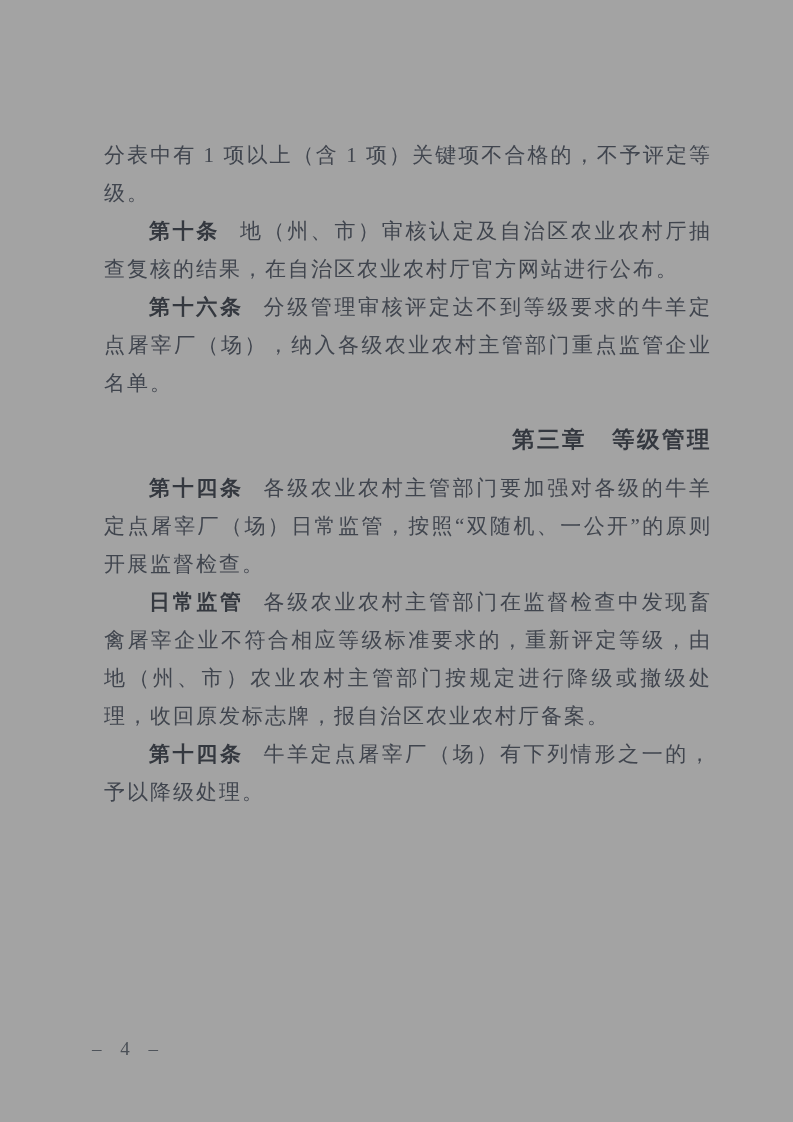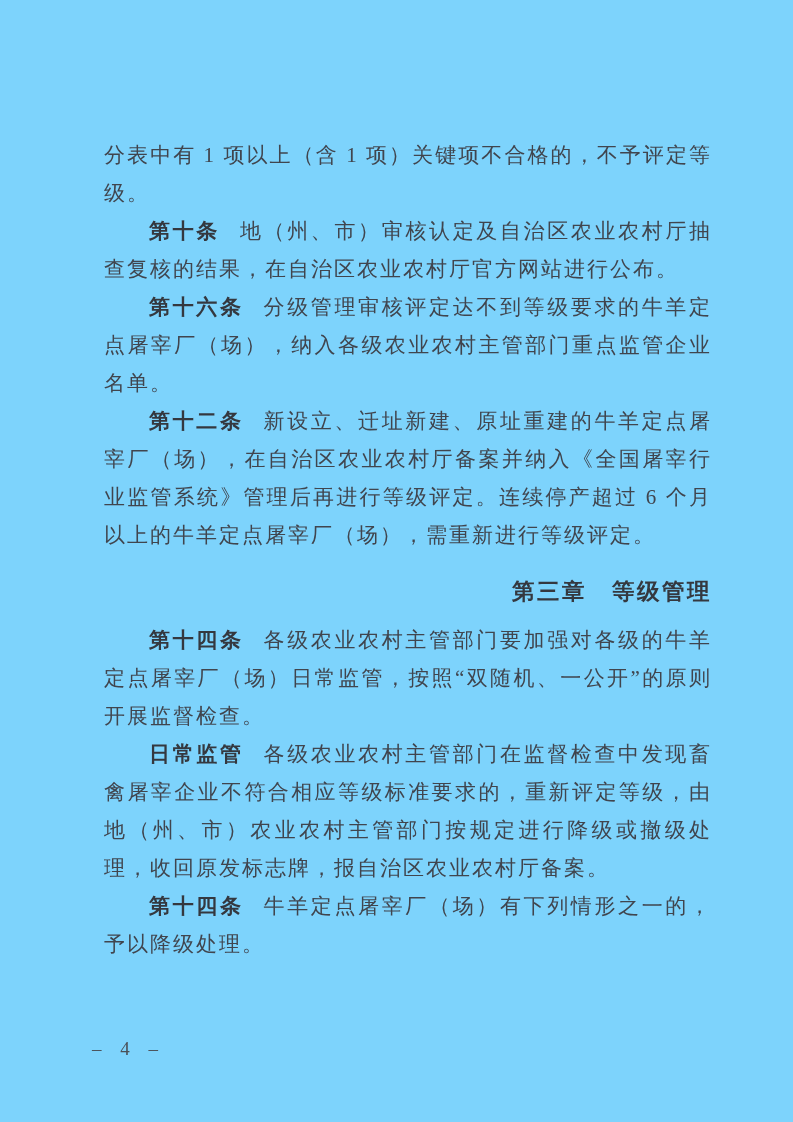--- a/index.html
+++ b/index.html
@@ -4,21 +4,21 @@
 <style>
   html, body {
     margin: 0;
     padding: 0;
     background: #ffffff;
   }
   .page {
     position: relative;
     width: 793px;
     height: 1122px;
-    background: #7dd3fc;
+    background: #a3a3a3;
     overflow: hidden;
     font-family: "Liberation Serif", "DejaVu Serif", serif;
     color: #40454e;
   }
   .content {
     position: absolute;
     left: 104px;
     top: 136px;
     width: 608px;
   }
@@ -71,23 +71,20 @@
     </p>
 
     <p class="para article">
       <span class="article-label">第十条</span><span>地（州、市）审核认定及自治区农业农村厅抽查复核的结果，在自治区农业农村厅官方网站进行公布。</span>
     </p>
 
     <p class="para article">
       <span class="article-label">第十六条</span><span>分级管理审核评定达不到等级要求的牛羊定点屠宰厂（场），纳入各级农业农村主管部门重点监管企业名单。</span>
     </p>
 
-    <p class="para article">
-      <span class="article-label">第十二条</span><span>新设立、迁址新建、原址重建的牛羊定点屠宰厂（场），在自治区农业农村厅备案并纳入《全国屠宰行业监管系统》管理后再进行等级评定。连续停产超过 6 个月以上的牛羊定点屠宰厂（场），需重新进行等级评定。</span>
-    </p>
 
 
     <p class="para chapter-heading">第三章　等级管理</p>
 
     <p class="para article">
       <span class="article-label">第十四条</span><span>各级农业农村主管部门要加强对各级的牛羊定点屠宰厂（场）日常监管，按照“双随机、一公开”的原则开展监督检查。</span>
     </p>
 
     <p class="para article">
       <span class="article-label">日常监管</span><span>各级农业农村主管部门在监督检查中发现畜禽屠宰企业不符合相应等级标准要求的，重新评定等级，由地（州、市）农业农村主管部门按规定进行降级或撤级处理，收回原发标志牌，报自治区农业农村厅备案。</span>

